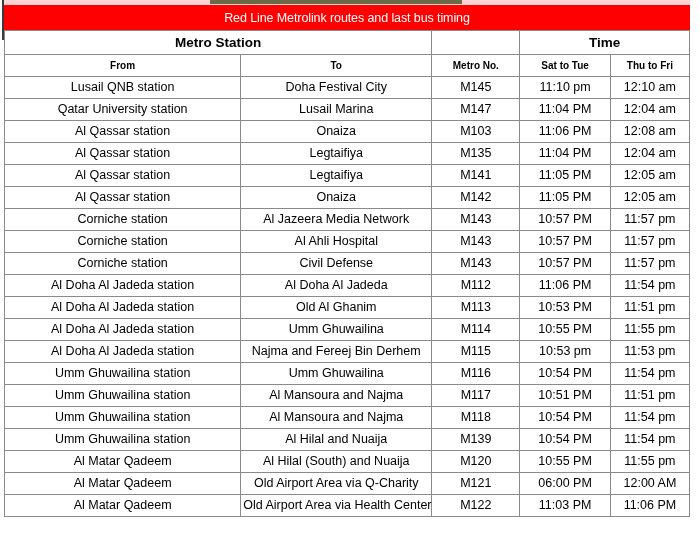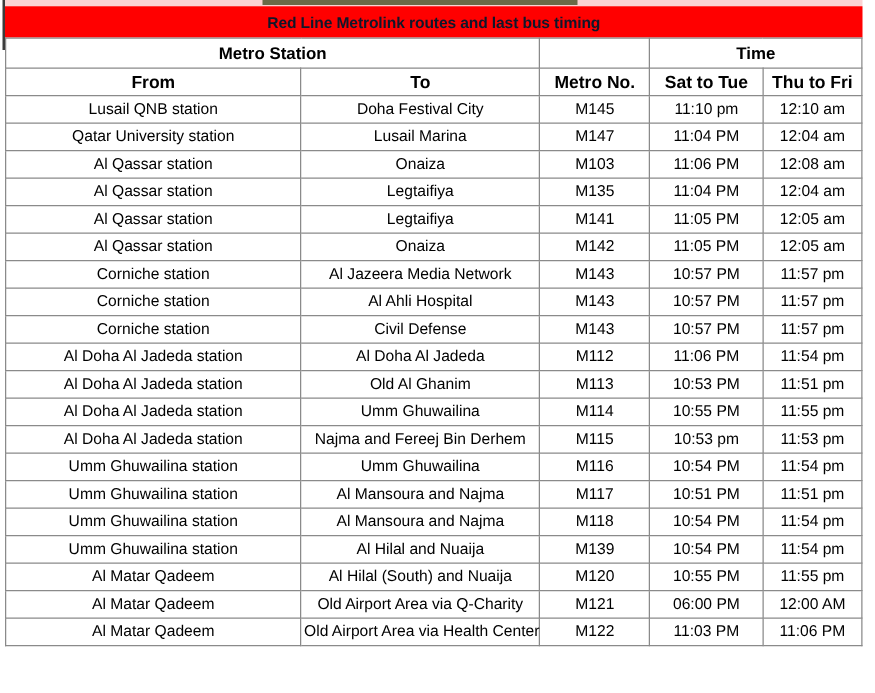--- a/index.html
+++ b/index.html
@@ -58,22 +58,22 @@
     width: 686px;
     height: 25px;
     background: #ff0000;
     display: flex;
     align-items: center;
     justify-content: center;
     box-sizing: border-box;
   }
   .title-bar .title-text {
     font-size: 12.5px;
-    font-weight: bold;
-    color: #0f172a;
+    font-weight: normal;
+    color: #ffffff;
     letter-spacing: -0.1px;
     white-space: nowrap;
   }
 
   table.metro {
     position: absolute;
     left: 4px;
     top: 30px;
     width: 686px;
     border-collapse: collapse;
@@ -96,21 +96,21 @@
   table.metro th.sub {
     font-weight: bold;
     margin-left: 44px;
   }
   table.metro th.grp {
     height: 23px;
     line-height: 23px;
     font-size: 13.5px;
   }
   table.metro th.sub {
-    font-size: 14px;
+    font-size: 10px;
   }
   td.blank-head {
     border-top: 1px solid #8a8a8a;
     border-bottom: 1px solid #8a8a8a;
   }
 
   
   col.c-from { width: 209px; }
   col.c-to   { width: 169px; }
   col.c-no   { width: 78px;  }

